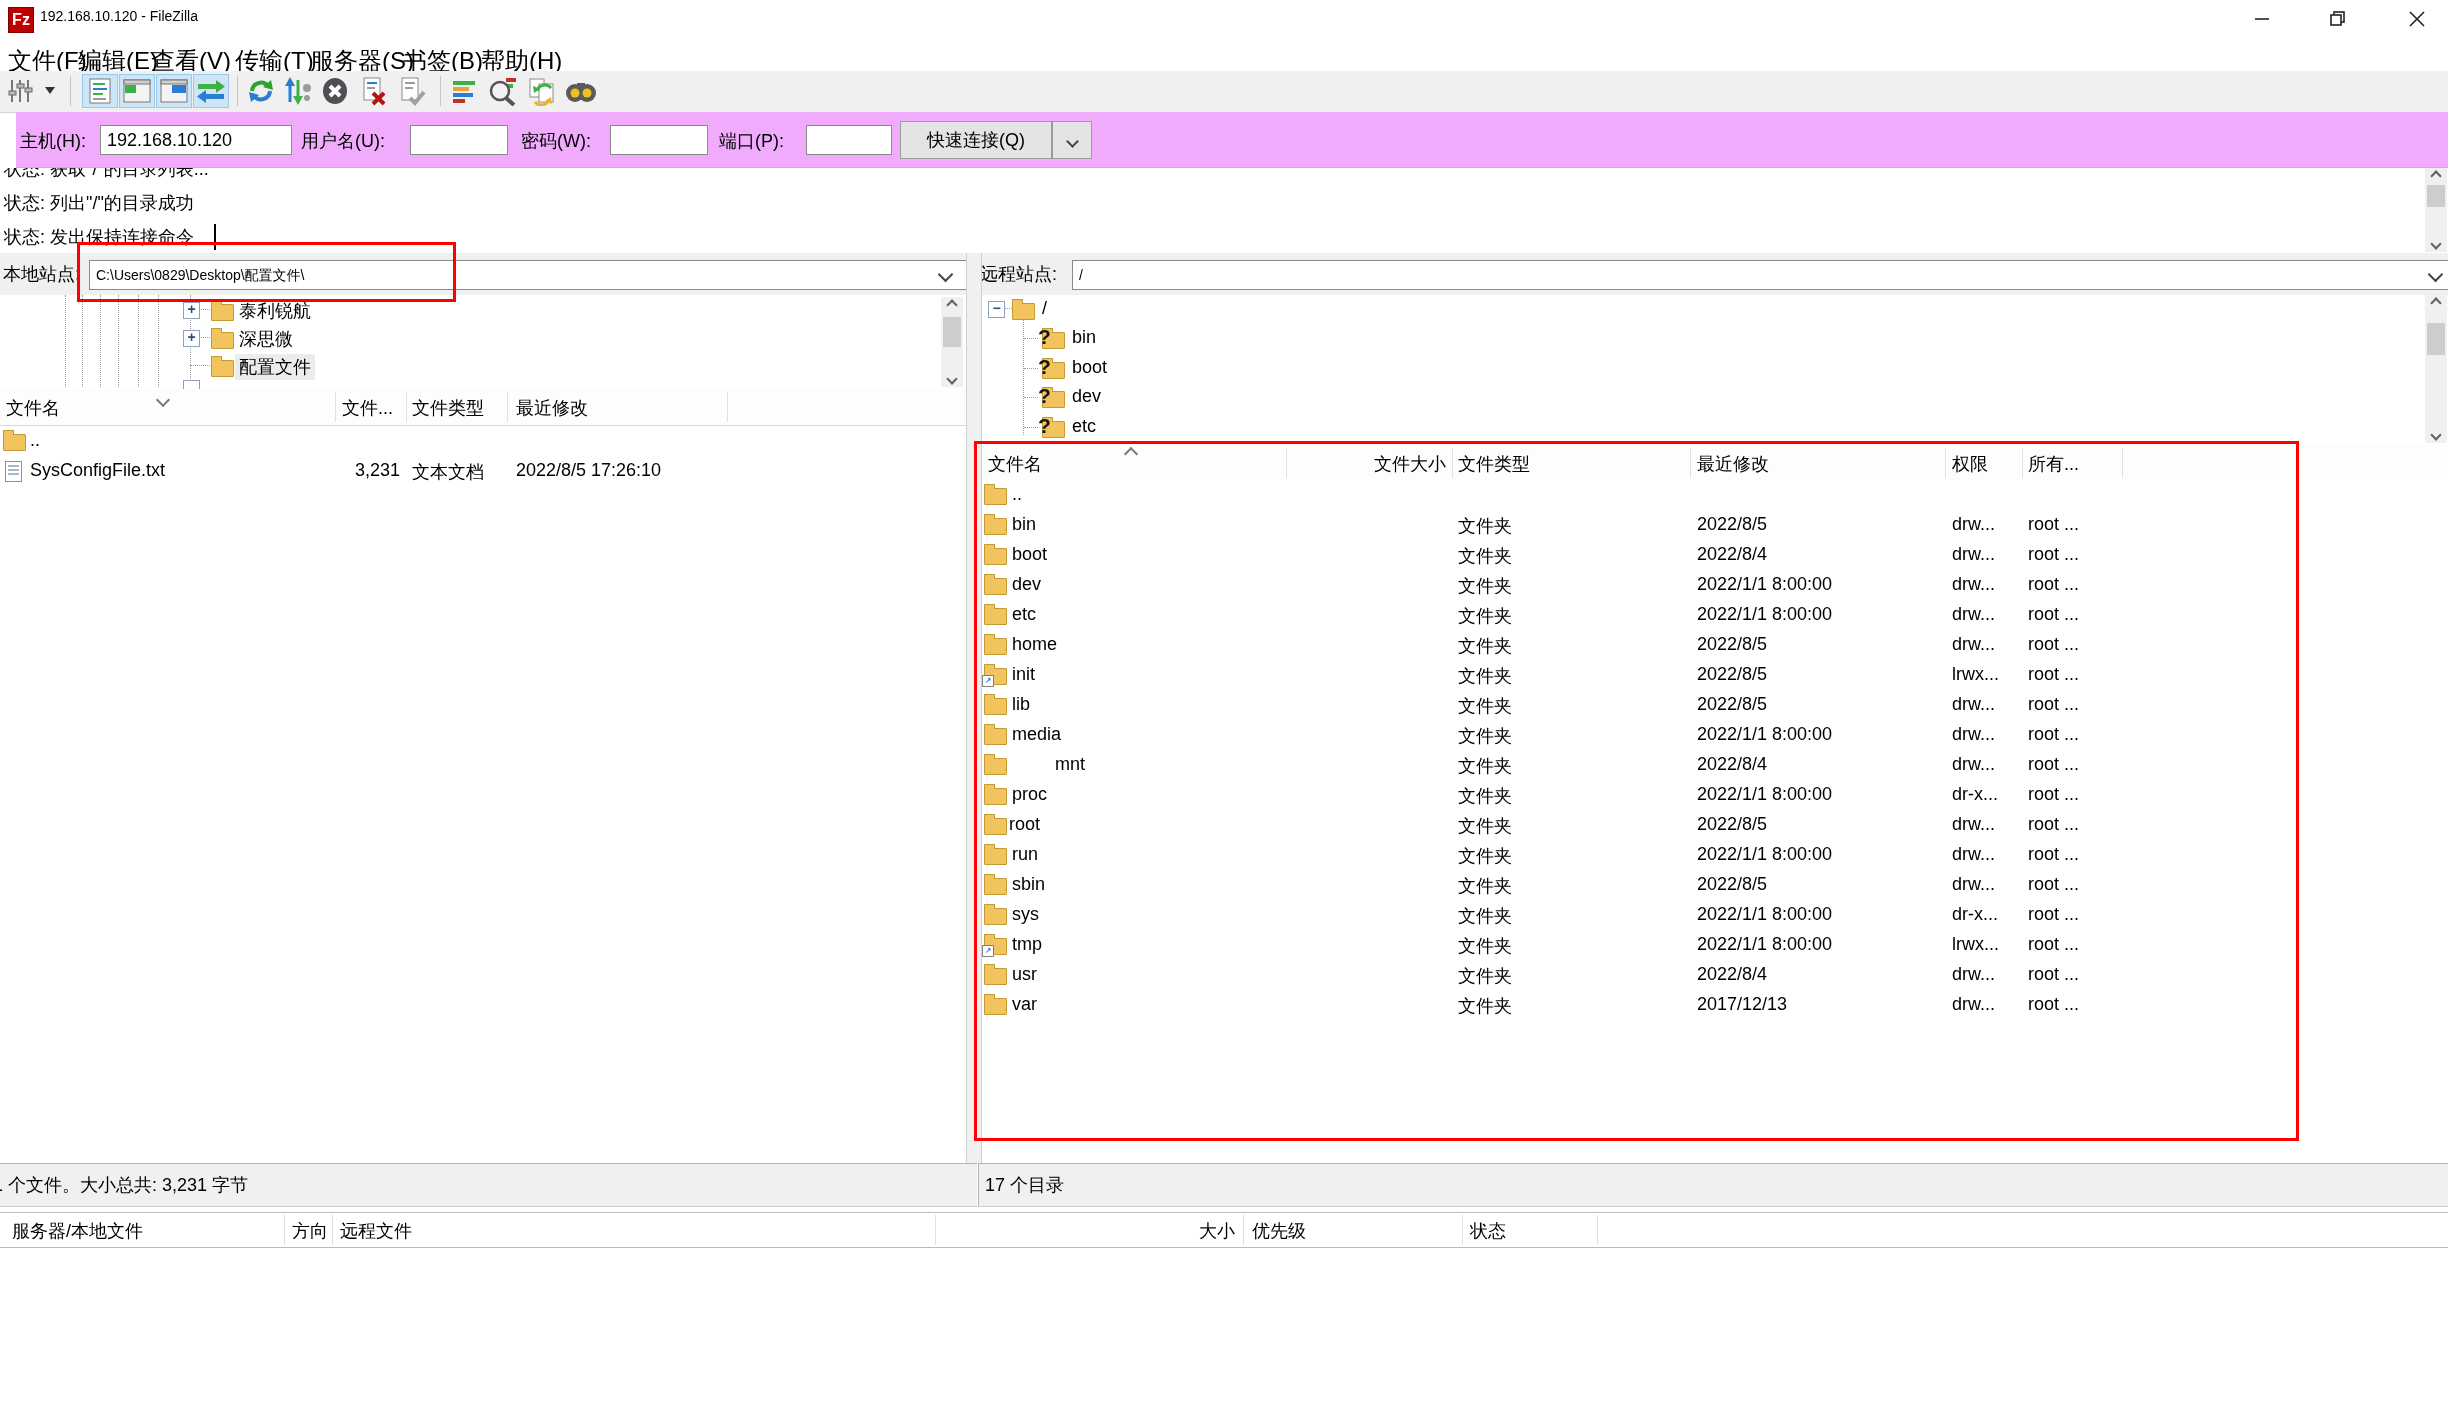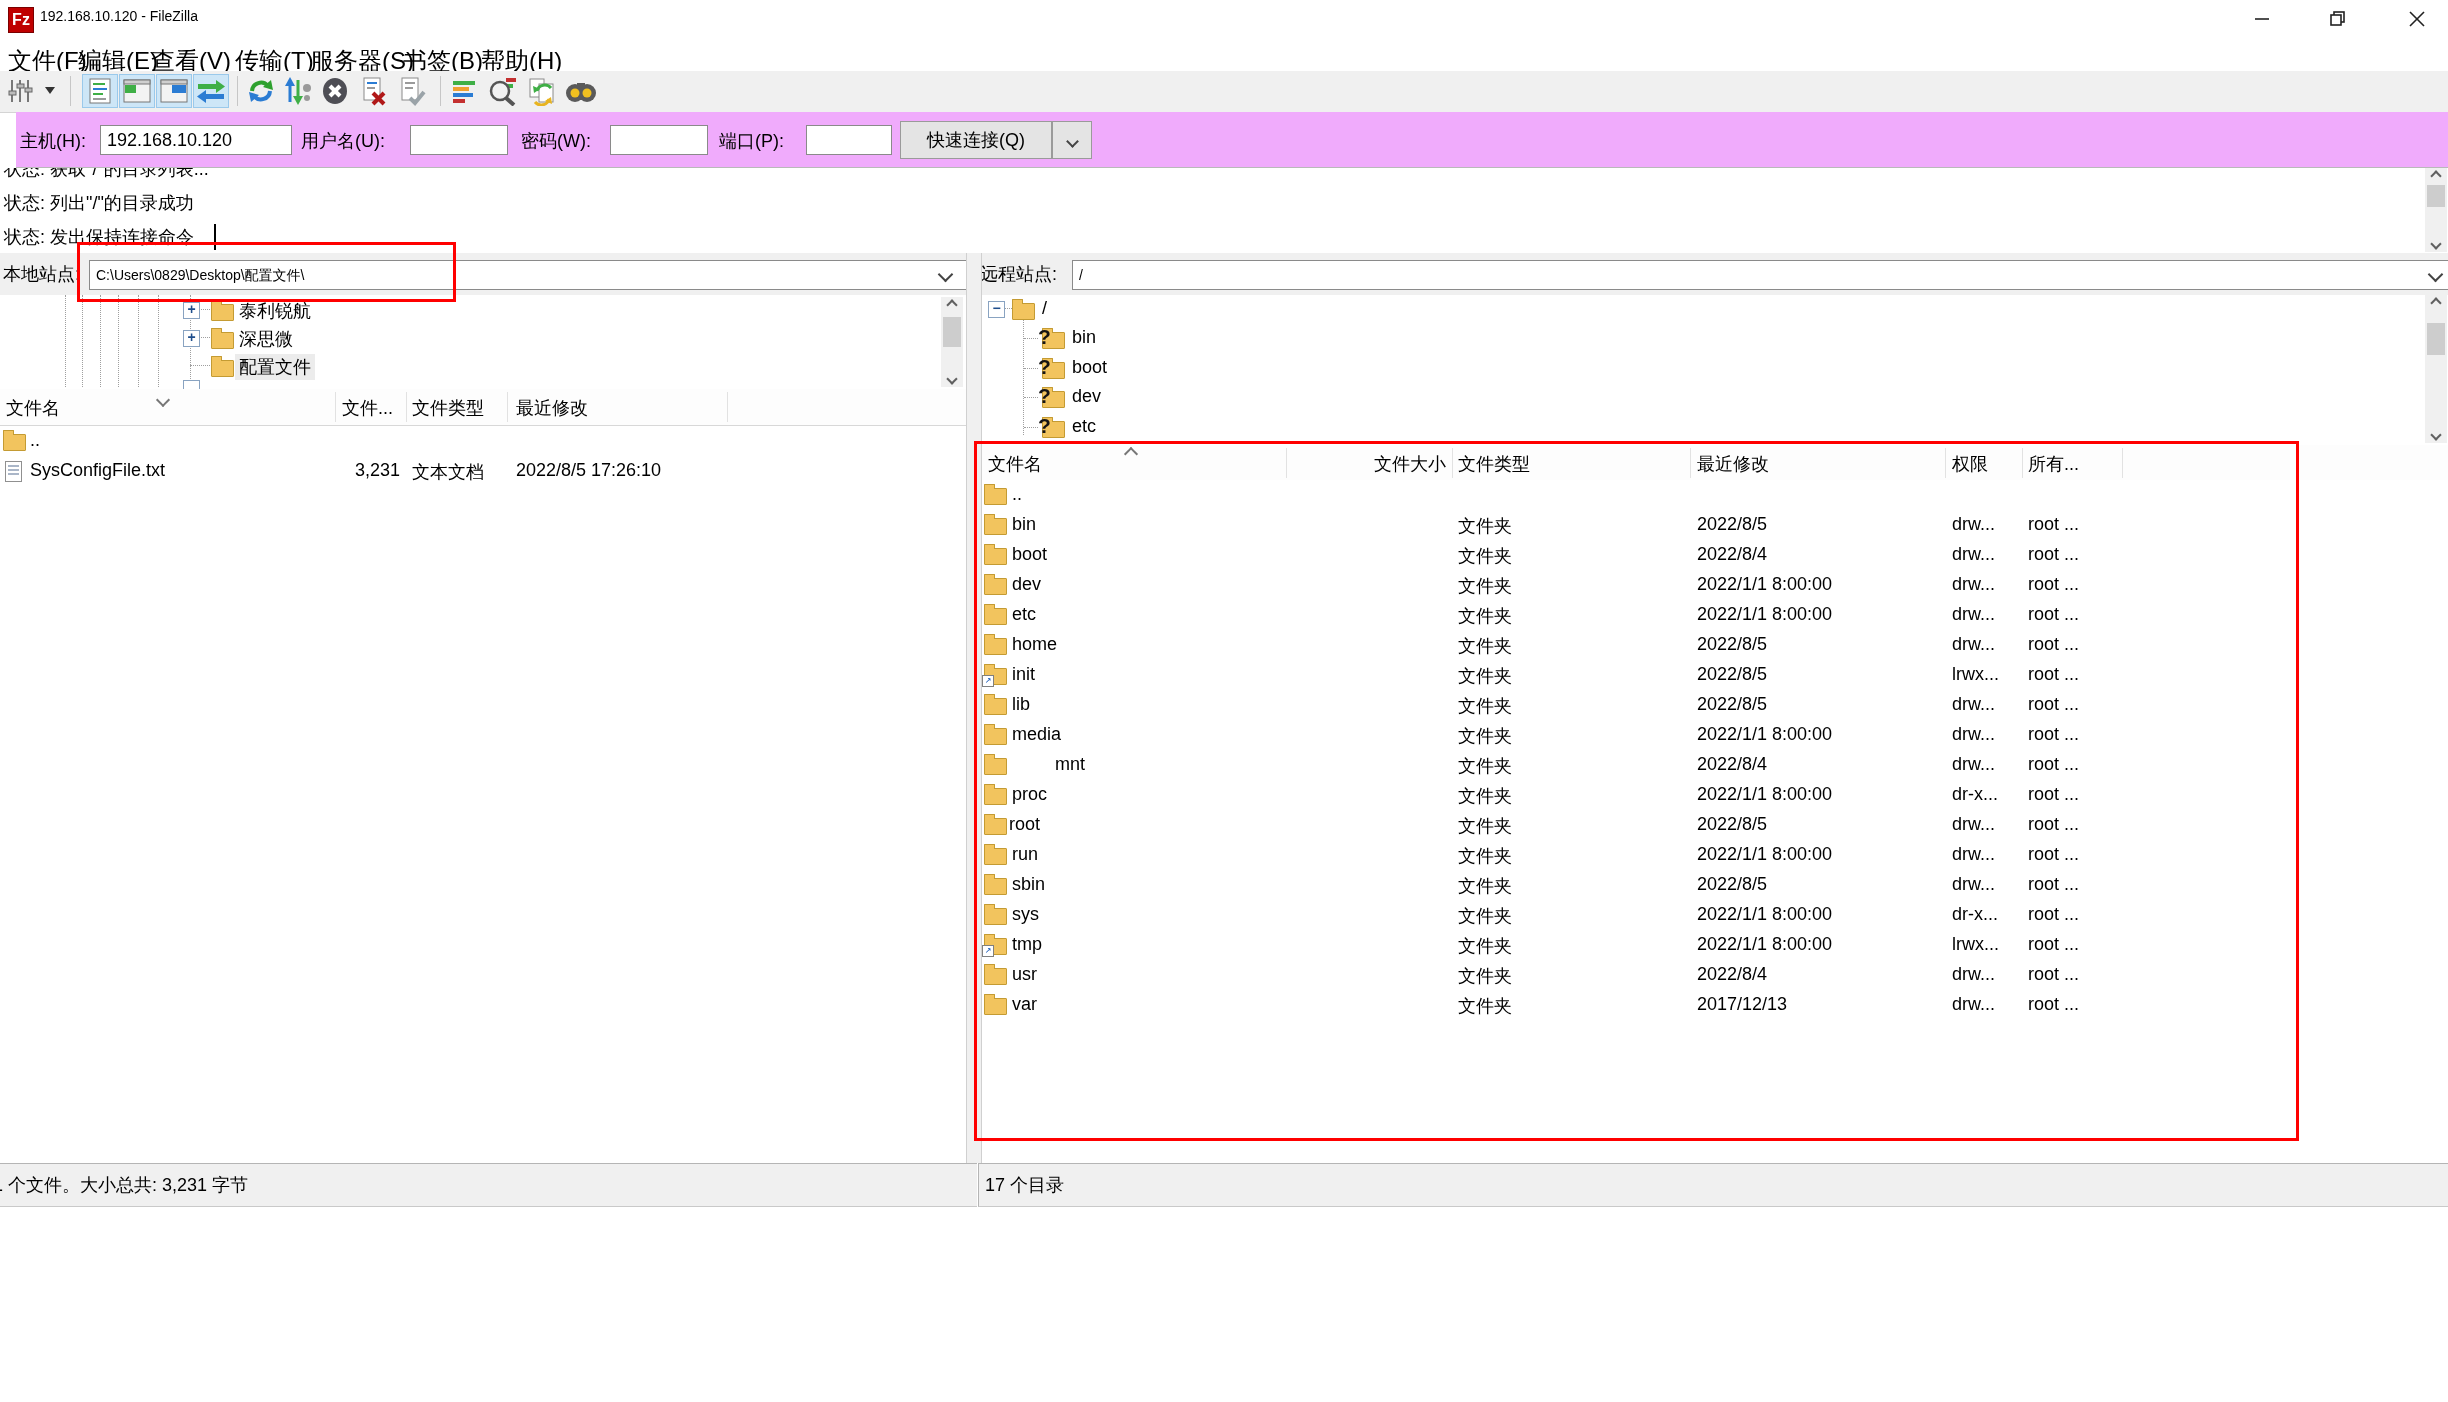--- a/index.html
+++ b/index.html
@@ -578,17 +578,31 @@
 
   <div class="splitter" style="left:966px;top:253px;width:14px;height:910px;border-left:1px solid #d0d0d0;border-right:1px solid #d0d0d0;"></div>
 
   <div class="sumbar" style="left:0;width:977px;">
     <span class="sumtxt" style="left:-7px;">1 个文件。大小总共: 3,231 字节</span>
   </div>
   <div class="sumbar" style="left:978px;width:1470px;border-left:1px solid #b5b5b5;">
     <span class="sumtxt" style="left:6px;">17 个目录</span>
   </div>
 
+  <div class="queuehead">
+    <span class="qh" style="left:12px;">服务器/本地文件</span>
+    <div class="qhsep" style="left:284px;"></div>
+    <span class="qh" style="left:292px;">方向</span>
+    <div class="qhsep" style="left:332px;"></div>
+    <span class="qh" style="left:340px;">远程文件</span>
+    <div class="qhsep" style="left:935px;"></div>
+    <span class="qh" style="left:1140px;width:95px;text-align:right;">大小</span>
+    <div class="qhsep" style="left:1243px;"></div>
+    <span class="qh" style="left:1252px;">优先级</span>
+    <div class="qhsep" style="left:1462px;"></div>
+    <span class="qh" style="left:1470px;">状态</span>
+    <div class="qhsep" style="left:1597px;"></div>
+  </div>
 
   <div class="redbox" style="left:77px;top:242px;width:373px;height:54px;"></div>
   <div class="redbox" style="left:974px;top:441px;width:1319px;height:694px;"></div>
 
 </div>
 
 </body></html>

